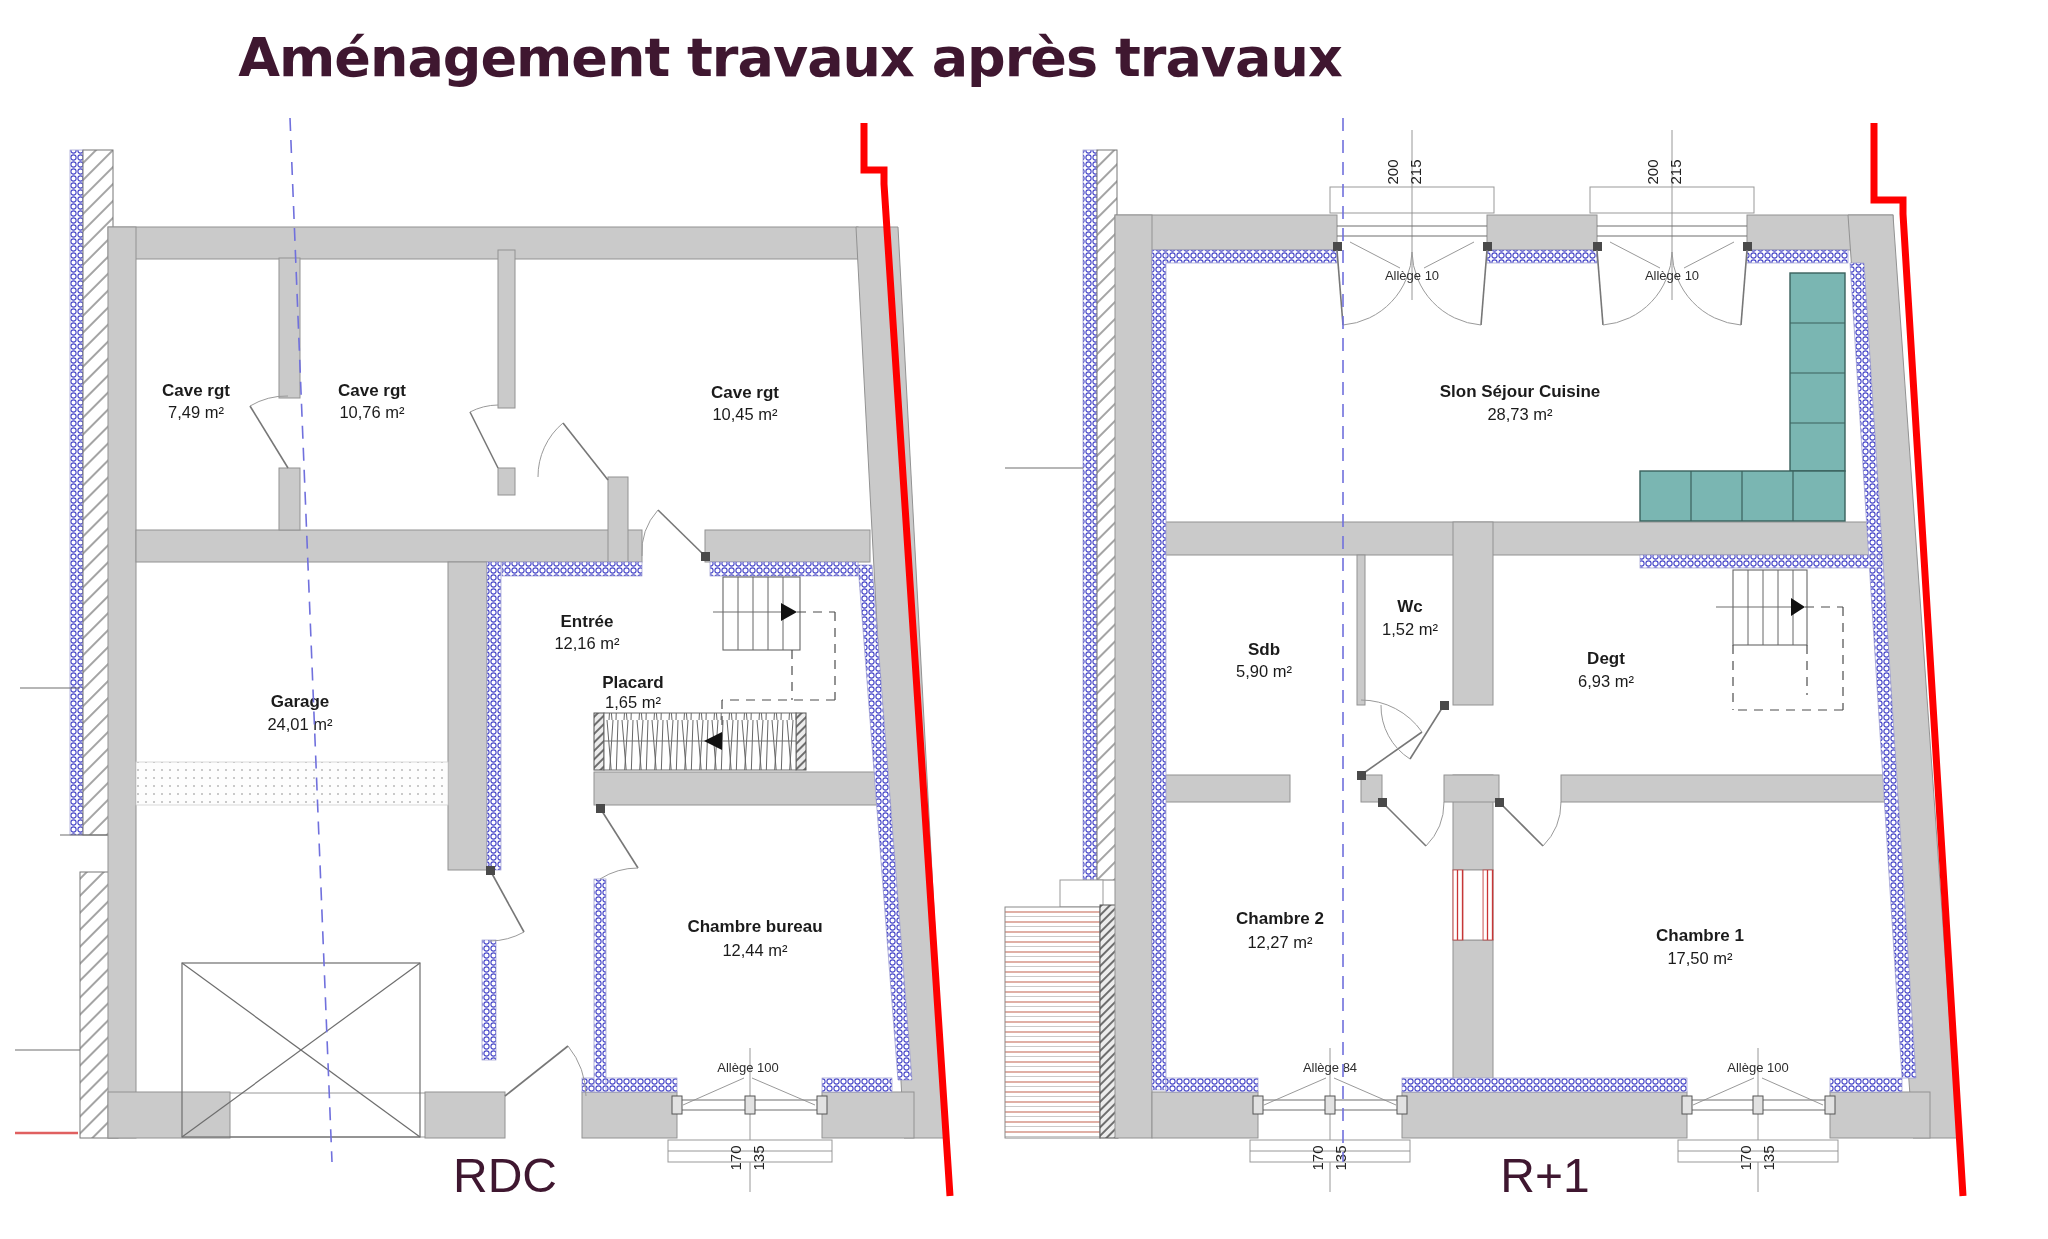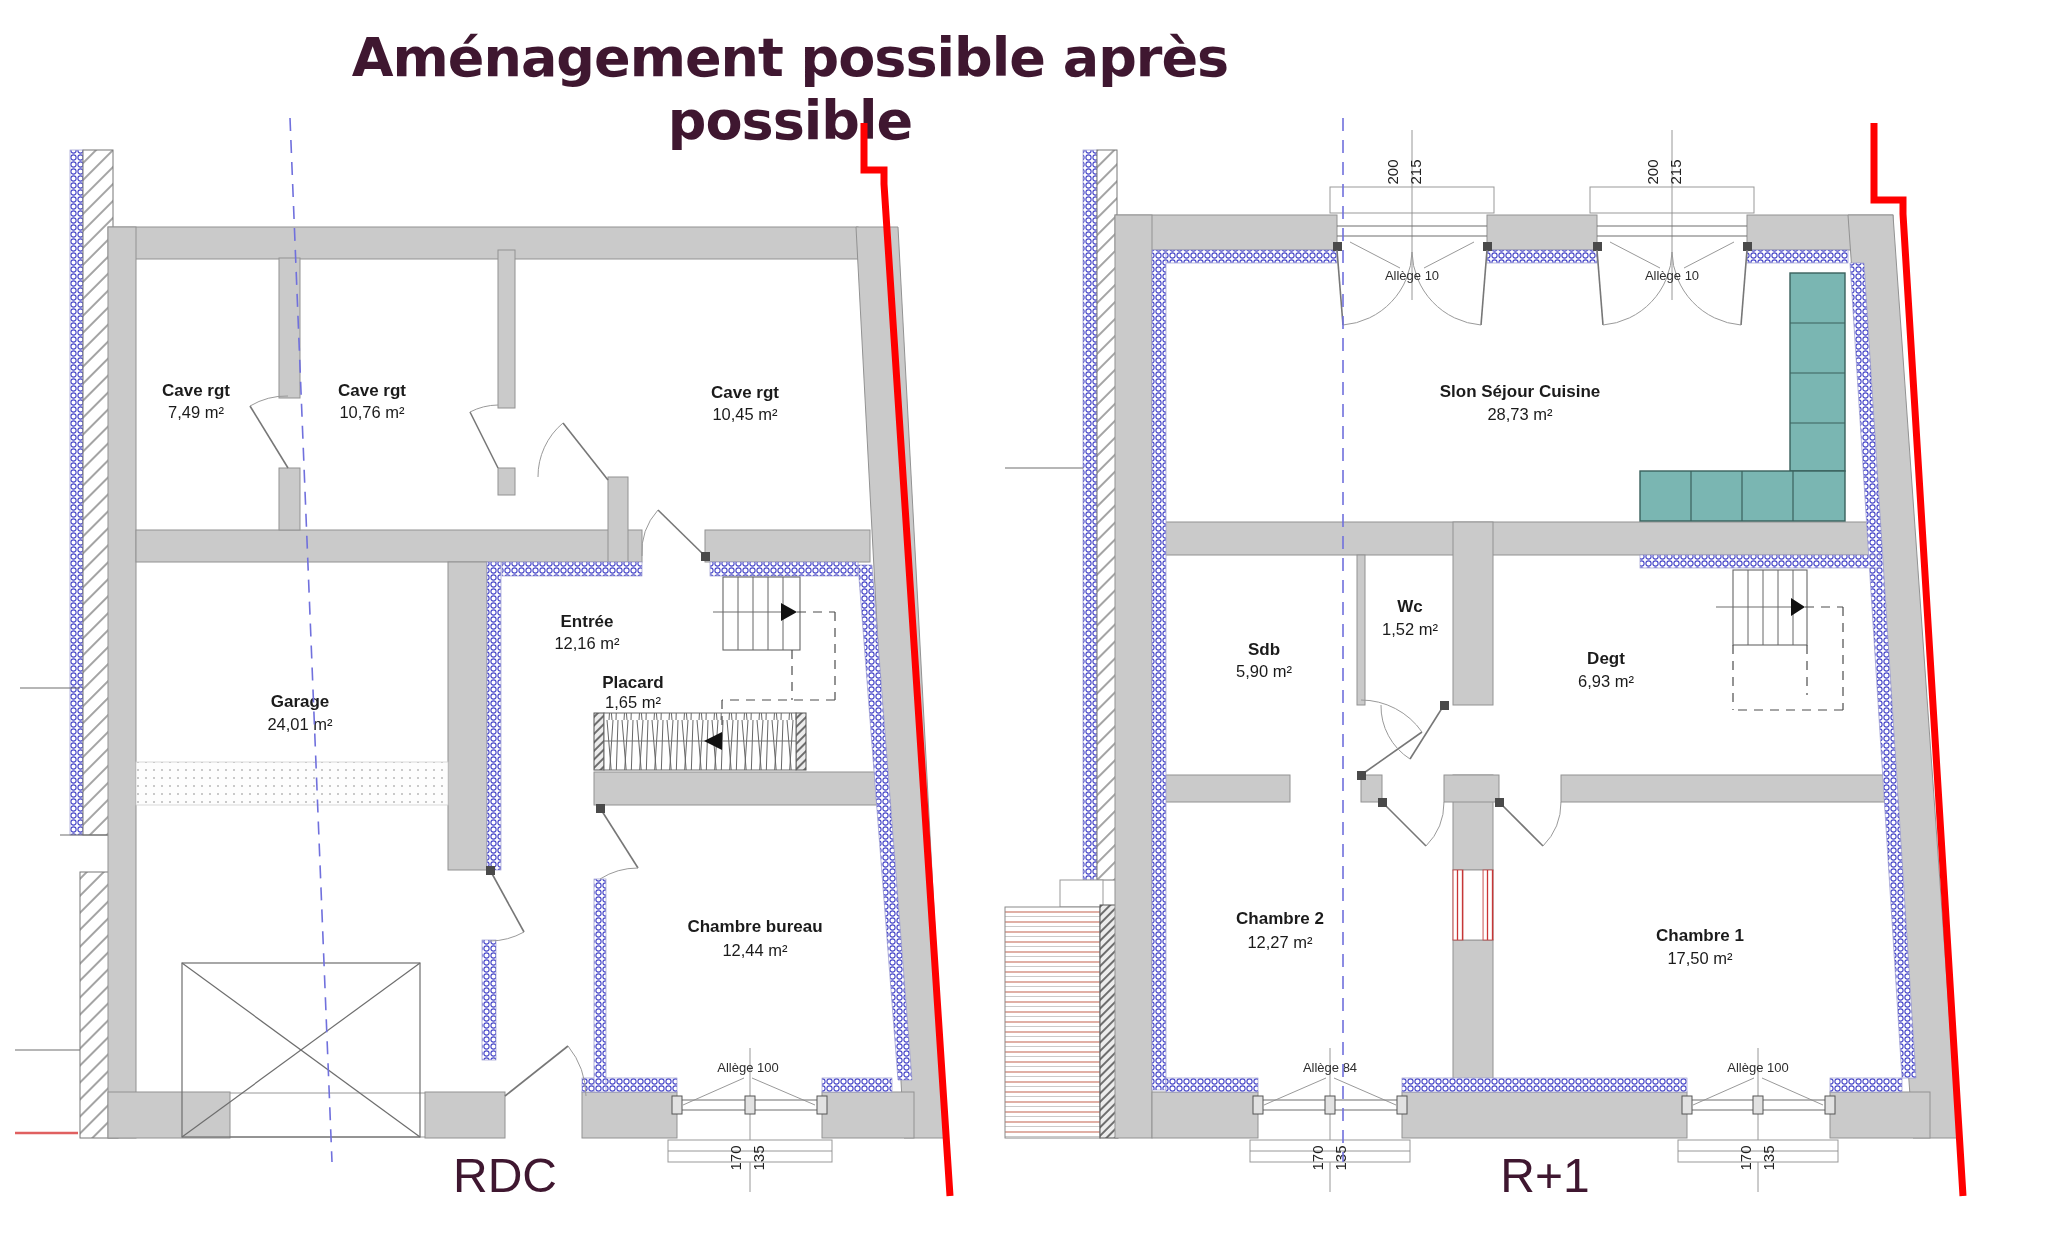--- a/index.html
+++ b/index.html
@@ -36,21 +36,21 @@
   .rname{font:bold 17px "Liberation Sans",sans-serif;fill:var(--c-label,#1b1b1b);text-anchor:middle;}
   .rarea{font:16.5px "Liberation Sans",sans-serif;fill:var(--c-label,#1b1b1b);text-anchor:middle;}
   .ann{font:13px "Liberation Sans",sans-serif;fill:#2d2d2d;text-anchor:middle;}
   .dim{font:15px "Liberation Sans",sans-serif;fill:#222;text-anchor:middle;}
   .lbl{font:48px "Liberation Sans",sans-serif;fill:var(--c-title,#3f1730);text-anchor:middle;}
 </style>
 </head>
 <body>
 
 <div class="stage">
-  <div class="title">Aménagement possible après possible</div>
+  <div class="title">Aménagement travaux après travaux</div>
 
   <svg width="2048" height="1239" viewBox="0 0 2048 1239">
     <defs>
       <pattern id="pInsul" width="7" height="7" patternUnits="userSpaceOnUse">
         <rect width="7" height="7" fill="#ffffff"></rect>
         <circle cx="3.5" cy="3.5" r="2.6" fill="none" stroke="#4646c8" stroke-width="1.1"></circle>
       </pattern>
       <pattern id="pHatch" width="12" height="12" patternUnits="userSpaceOnUse" patternTransform="rotate(45)">
         <rect width="12" height="12" fill="#ffffff"></rect>
         <line x1="6" y1="0" x2="6" y2="12" stroke="#7d7d7d" stroke-width="1.4"></line>

